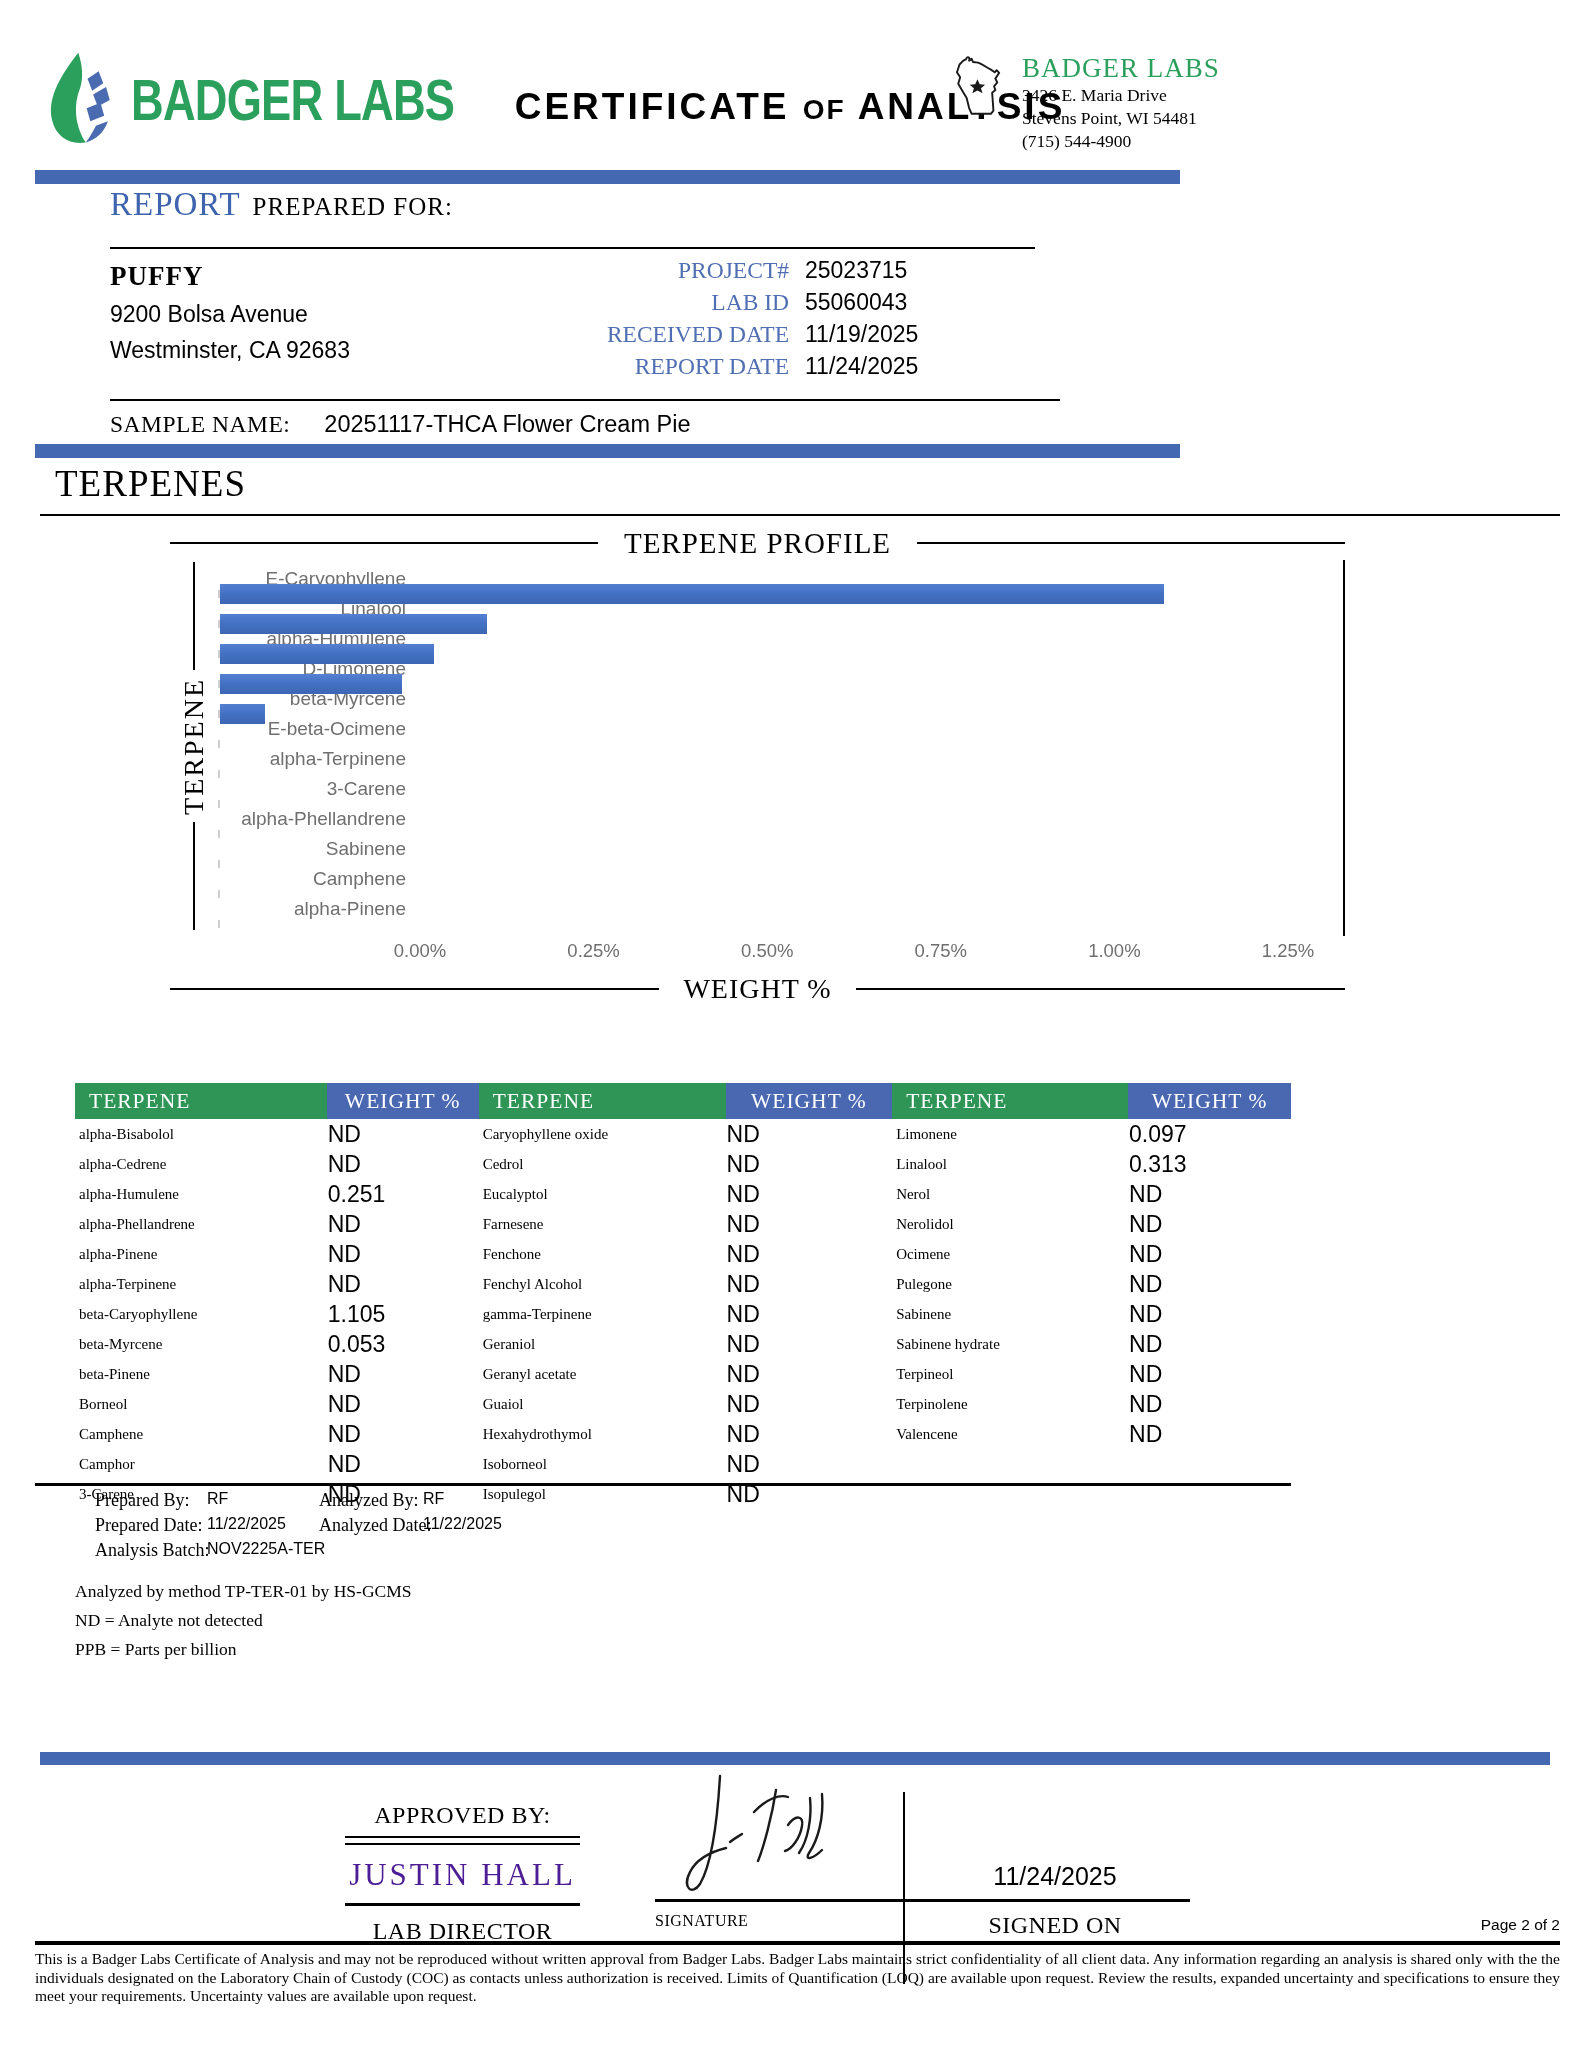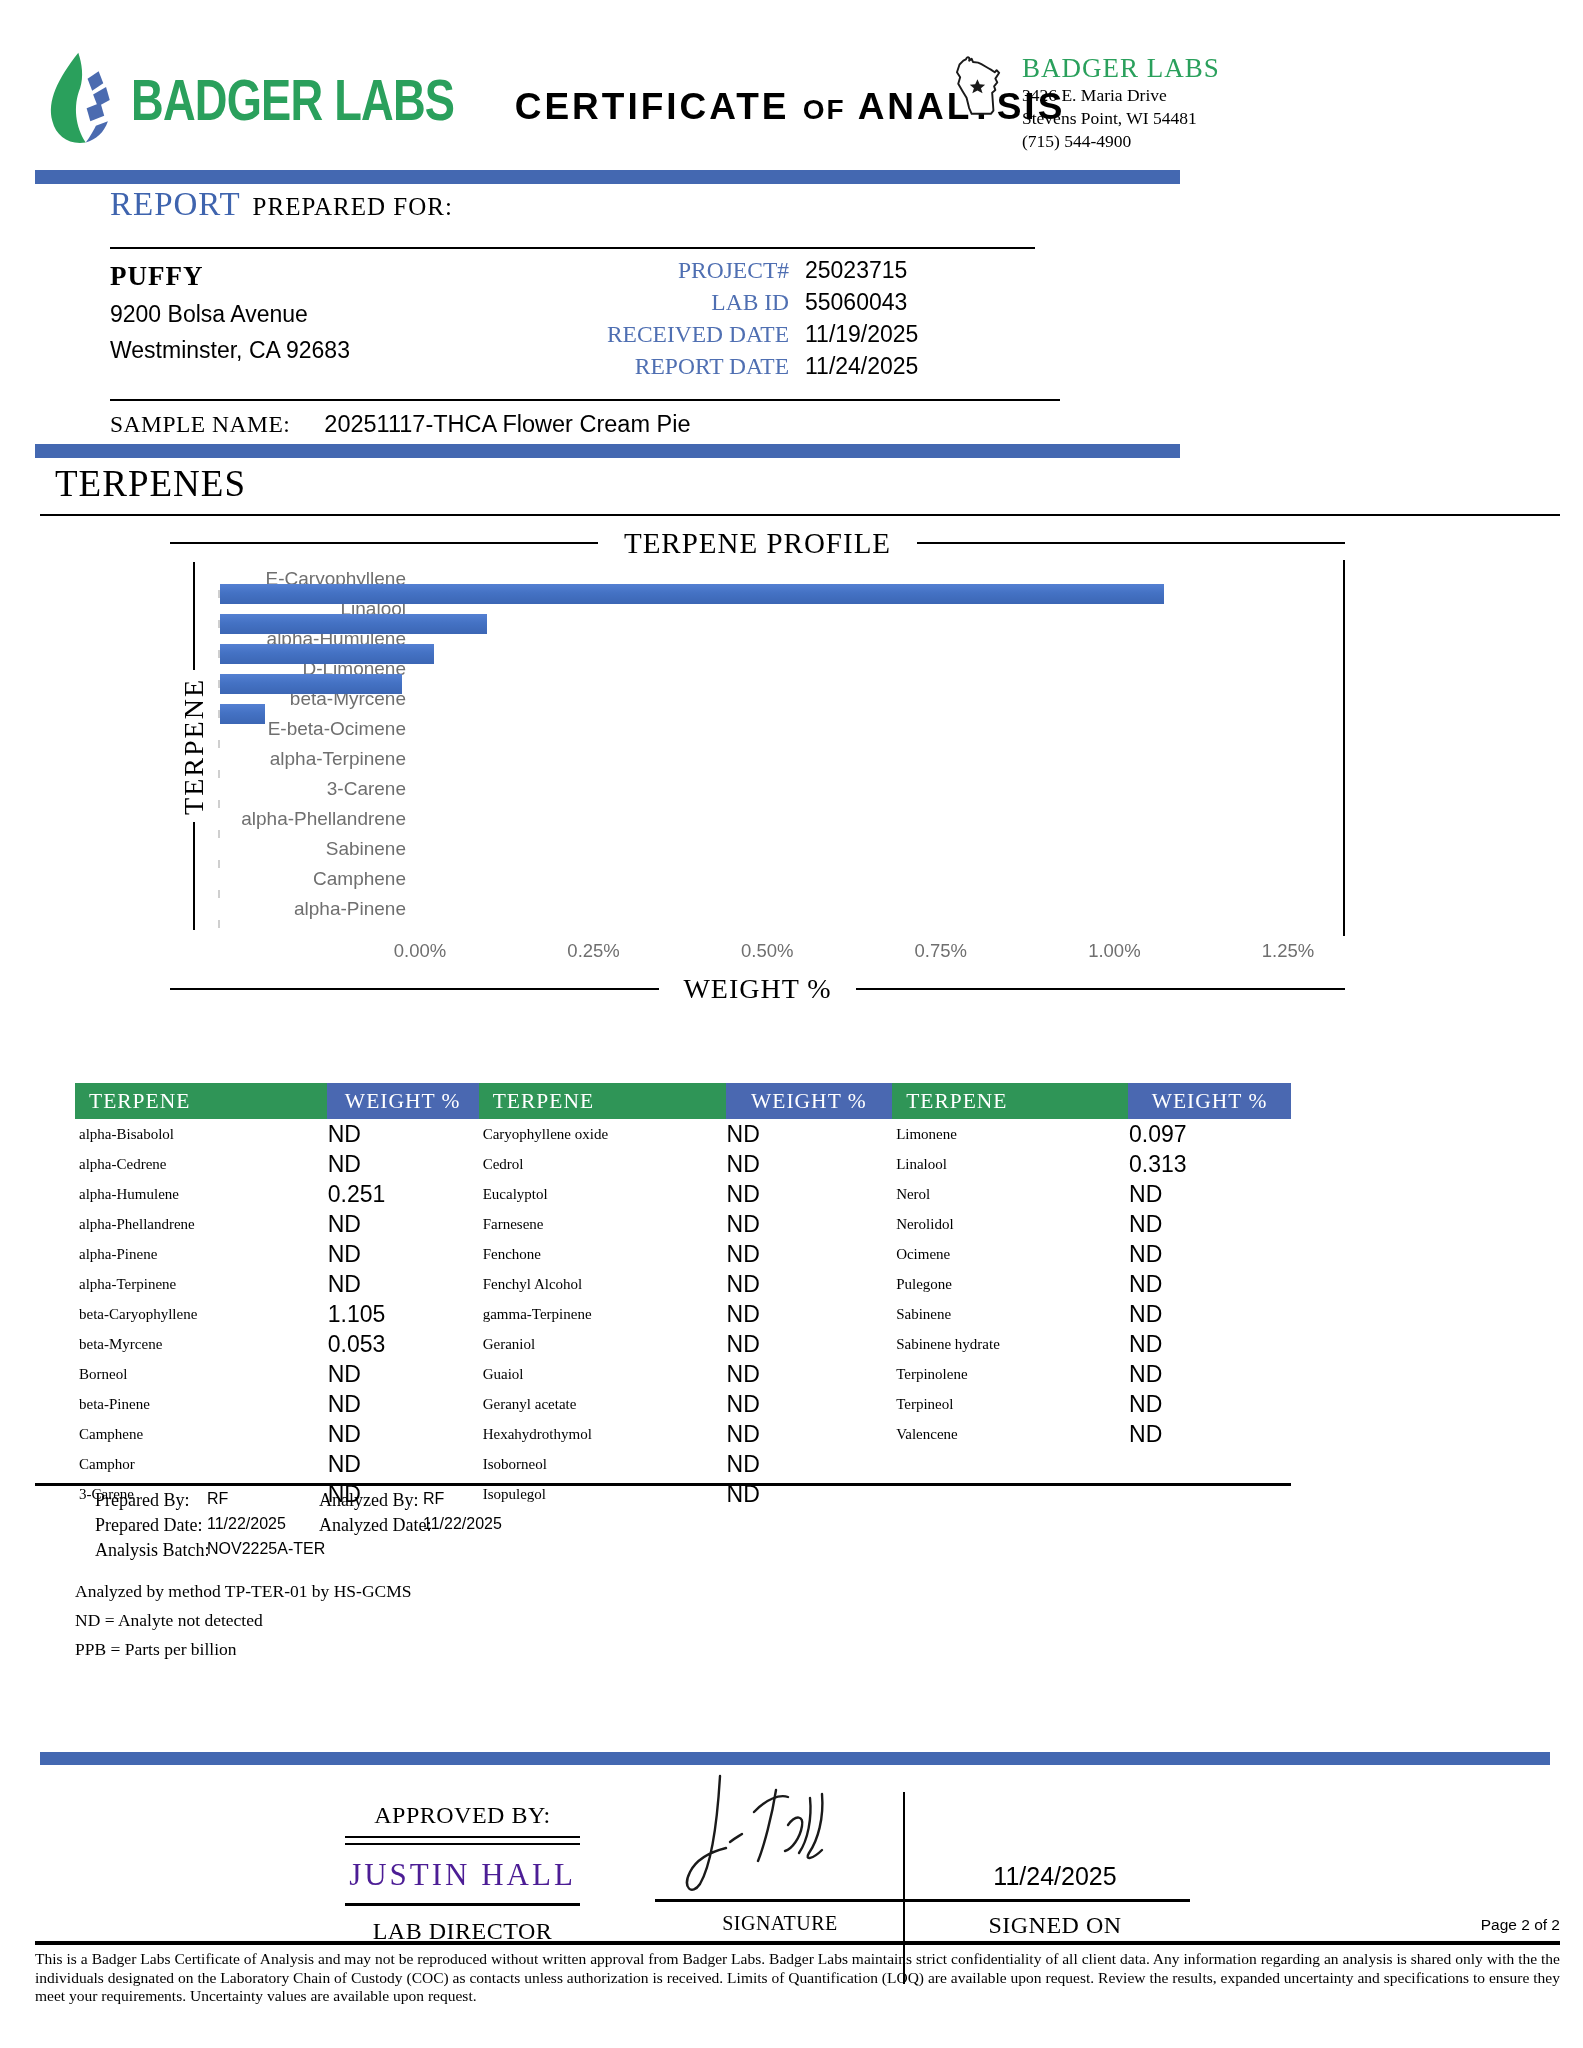--- a/index.html
+++ b/index.html
@@ -88,21 +88,21 @@
   .bar3{left:40px;top:1752px;width:1510px;height:13px;background:#4468b1;}
   .approved{left:345px;top:1802px;width:235px;text-align:center;}
   .app-label{font-size:24px;letter-spacing:.5px;}
   .dbl-line{height:5px;border-top:2.5px solid #000;border-bottom:2.5px solid #000;margin-top:7px;}
   .app-name{font-size:31px;color:#4c1d95;letter-spacing:3px;margin-top:12px;white-space:nowrap;}
   .thick-line{border-top:3.5px solid #000;margin-top:10px;}
   .app-role{font-size:24px;letter-spacing:.5px;margin-top:12px;white-space:nowrap;}
   .sig-svg{left:632px;top:1768px;}
   .sig-underline{left:655px;top:1899px;width:535px;border-top:3.5px solid #000;}
   .sig-divider{left:903px;top:1792px;height:192px;border-left:2.5px solid #000;}
-  .sig-label{left:655px;top:1912px;width:250px;text-align:center;font-size:20px;letter-spacing:.5px;}
+  .sig-label{left:655px;top:1912px;width:250px;text-align:left;font-size:16px;letter-spacing:.5px;}
   .signed-label{left:930px;top:1912px;width:250px;text-align:center;font-size:24px;letter-spacing:.5px;}
   .signed-date{left:930px;top:1862px;width:250px;text-align:center;
                font-family:"Liberation Sans",sans-serif;font-size:25px;}
 
   
   .page-label{right:23px;top:1916px;font-family:"Liberation Sans",sans-serif;font-size:15.5px;}
   .footer-line{left:35px;right:23px;top:1941px;border-top:4px solid #000;}
   .disclaimer{left:35px;right:23px;top:1950px;font-size:15.5px;line-height:18.5px;text-align:justify;}
 </style>
 </head>
@@ -390,33 +390,33 @@
       </tr>
       <tr>
         <td class="t-name">beta-Myrcene</td>
         <td class="t-val">0.053</td>
         <td class="t-name">Geraniol</td>
         <td class="t-val">ND</td>
         <td class="t-name">Sabinene hydrate</td>
         <td class="t-val">ND</td>
       </tr>
       <tr>
+        <td class="t-name">beta-Pinene</td>
+        <td class="t-val">ND</td>
+        <td class="t-name">Geranyl acetate</td>
+        <td class="t-val">ND</td>
+        <td class="t-name">Terpineol</td>
+        <td class="t-val">ND</td>
+      </tr>
+      <tr>
         <td class="t-name">Borneol</td>
         <td class="t-val">ND</td>
         <td class="t-name">Guaiol</td>
         <td class="t-val">ND</td>
         <td class="t-name">Terpinolene</td>
-        <td class="t-val">ND</td>
-      </tr>
-      <tr>
-        <td class="t-name">beta-Pinene</td>
-        <td class="t-val">ND</td>
-        <td class="t-name">Geranyl acetate</td>
-        <td class="t-val">ND</td>
-        <td class="t-name">Terpineol</td>
         <td class="t-val">ND</td>
       </tr>
       <tr>
         <td class="t-name">Camphene</td>
         <td class="t-val">ND</td>
         <td class="t-name">Hexahydrothymol</td>
         <td class="t-val">ND</td>
         <td class="t-name">Valencene</td>
         <td class="t-val">ND</td>
       </tr>

